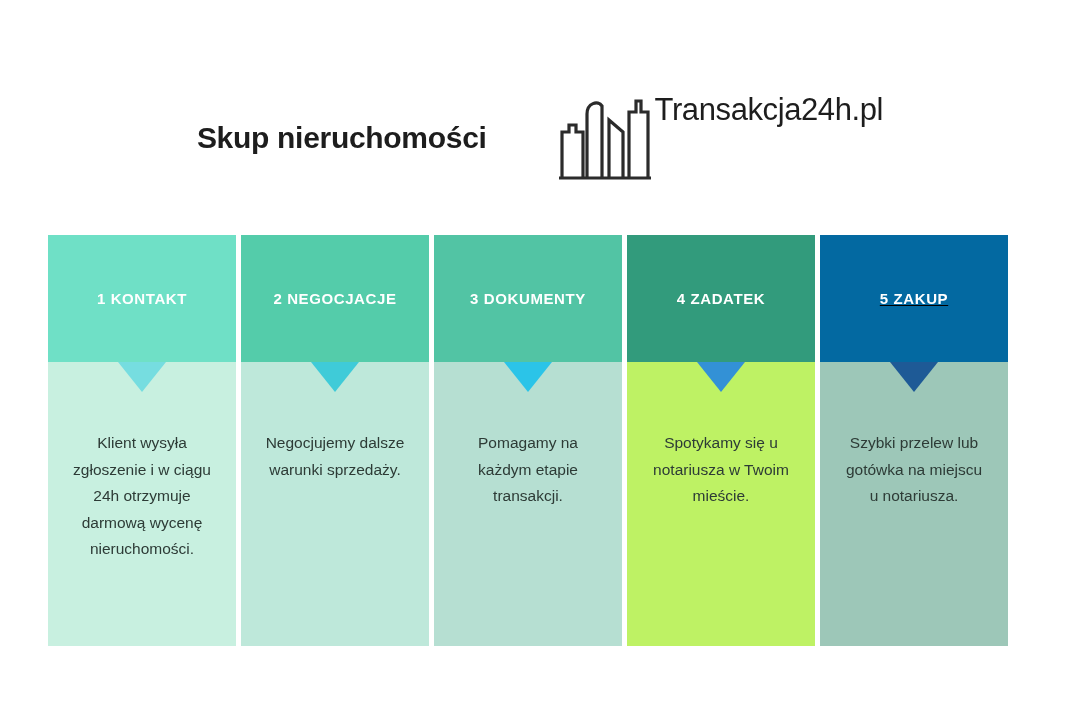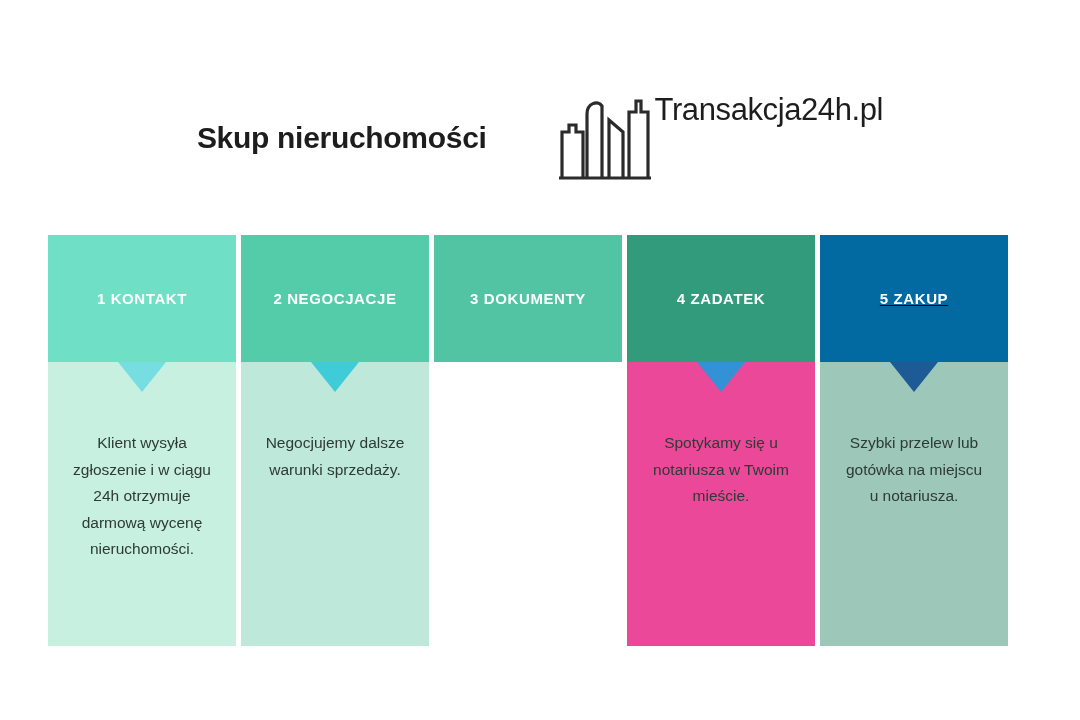--- a/index.html
+++ b/index.html
@@ -177,27 +177,31 @@
       <div class="col-body" style="background: rgb(190, 232, 218);">
         <span class="arrow" style="border-top-color: rgb(63, 203, 216);"></span>
         <p class="col-text">Negocjujemy dalsze warunki sprzedaży.</p>
       </div>
     </div>
 
     <div class="column">
       <div class="col-head" style="background: rgb(82, 196, 164);">
         <span class="col-head-label">3 DOKUMENTY</span>
       </div>
+      <div class="col-body" style="background: rgb(182, 223, 210);">
+        <span class="arrow" style="border-top-color: rgb(43, 196, 232);"></span>
+        <p class="col-text">Pomagamy na każdym etapie transakcji.</p>
+      </div>
     </div>
 
     <div class="column">
       <div class="col-head" style="background: rgb(50, 155, 124);">
         <span class="col-head-label">4 ZADATEK</span>
       </div>
-      <div class="col-body" style="background: #ec4899;">
+      <div class="col-body" style="background: #bef264;">
         <span class="arrow" style="border-top-color: rgb(51, 145, 214);"></span>
         <p class="col-text">Spotykamy się u notariusza w Twoim mieście.</p>
       </div>
     </div>
 
     <div class="column">
       <div class="col-head" style="background: #0369a1; text-decoration: underline;">
         <span class="col-head-label">5 ZAKUP</span>
       </div>
       <div class="col-body" style="background: rgb(157, 199, 184);">

